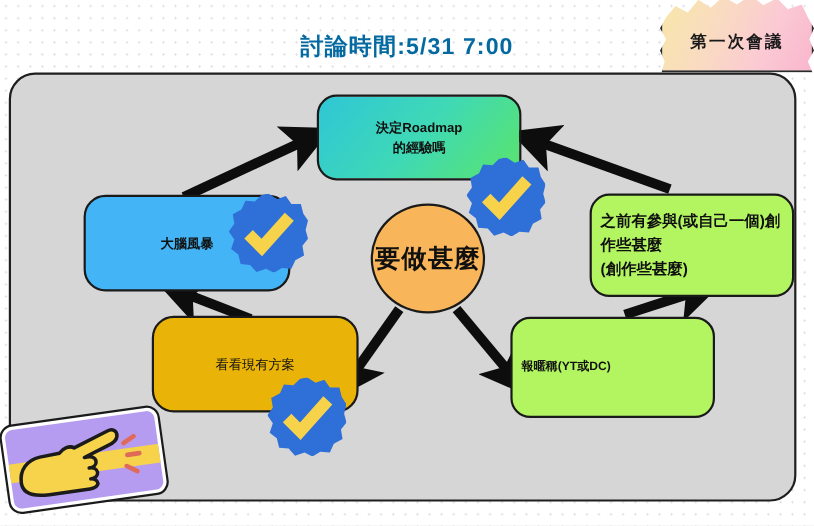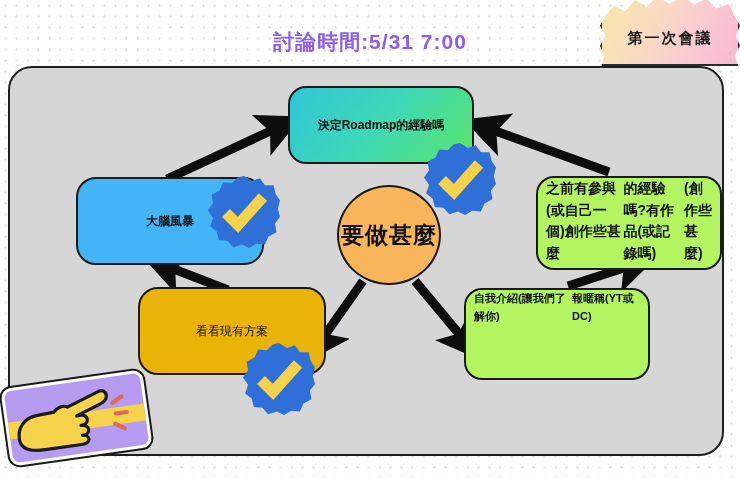--- a/index.html
+++ b/index.html
@@ -22,21 +22,21 @@
   
   #board-title {
     position: absolute;
     top: 28px;
     left: 0;
     width: 740px;
     text-align: center;
     font-size: 21px;
     font-weight: 700;
     letter-spacing: 1px;
-    color: #8b5cf6;
+    color: #0369a1;
     z-index: 30;
   }
 
   
   #meeting-badge {
     position: absolute;
     top: -6px;
     right: 0px;
     width: 140px;
     height: 72px;
@@ -87,21 +87,21 @@
     width: 740px; height: 478px;
     z-index: 5;
     pointer-events: none;
   }
 
   
   .node {
     position: absolute;
     border: 2px solid #1a1a1a;
     display: flex;
-    flex-direction: row;
+    flex-direction: column;
     justify-content: center;
     z-index: 10;
     color: #101010;
   }
 
   .node-center-text { text-align: center; }
 
   #node-roadmap {
     left: 288px; top: 86px;
     width: 186px; height: 78px;
@@ -265,26 +265,24 @@
 <div class="node" id="node-brainstorm">
   <div class="node-center-text">大腦風暴</div>
 </div>
 
 <div class="node" id="node-existing">
   <div class="node-center-text">看看現有方案</div>
 </div>
 
 <div class="node" id="node-experience">
   <div>之前有參與(或自己一個)創作些甚麼</div>
-  <div>的經驗嗎?有作品(或記錄嗎)</div>
   <div>(創作些甚麼)</div>
 </div>
 
 <div class="node" id="node-intro">
-  <div>自我介紹(讓我們了解你)</div>
   <div>報暱稱(YT或DC)</div>
 </div>
 
 <div class="node" id="node-center">
   <div class="node-center-text">要做甚麼</div>
 </div>
 
 <div class="check-badge" id="check-brainstorm">
   <div class="scallop"></div>
   <svg class="tick" viewBox="0 0 72 72">

